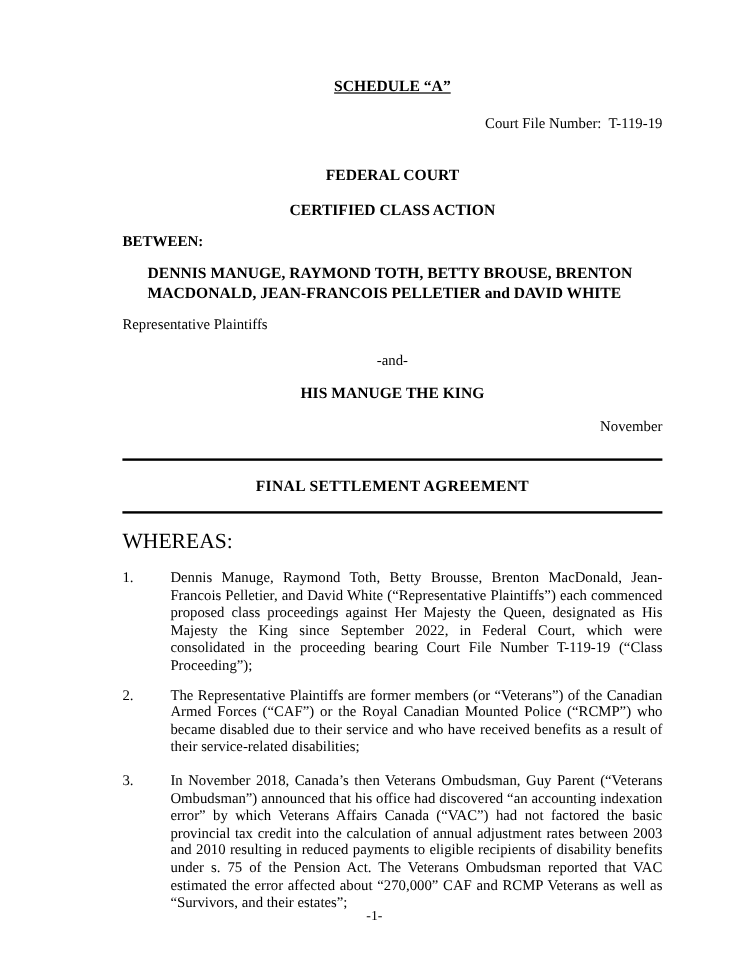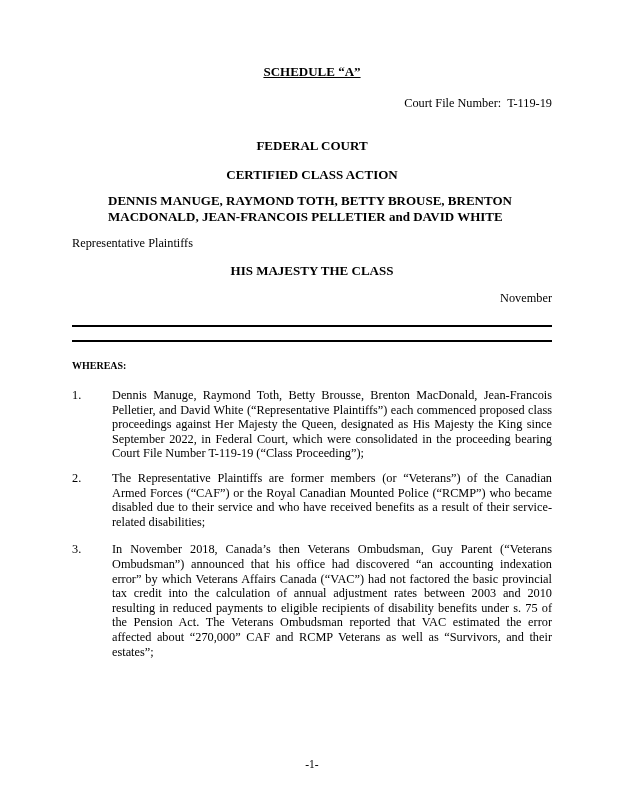--- a/index.html
+++ b/index.html
@@ -9,21 +9,21 @@
     height: 808px;
     position: relative;
     overflow: hidden;
     font-family: "Liberation Serif", "DejaVu Serif", serif;
     color: #000000;
     -webkit-font-smoothing: antialiased;
   }
   .page {
     position: absolute;
     inset: 0;
-    padding: 64px 72px 0 72px;
+    padding: 64px 72px 0 102px;
     background: #ffffff;
   }
 
   .schedule-title {
     font-size: 13px;
     line-height: 16px;
     font-weight: bold;
     text-align: center;
     text-decoration: underline;
   }
@@ -97,23 +97,23 @@
     margin-top: 13px;
     font-size: 13px;
     line-height: 16px;
     font-weight: bold;
     text-align: center;
     letter-spacing: 0.3px;
   }
   .rule-bottom { margin-top: 13px; }
   .whereas-label {
     margin-top: 16px;
-    font-size: 10px;
+    font-size: 18px;
     line-height: 15px;
-    font-weight: bold;
+    font-weight: normal;
   }
   .recital {
     display: flex;
     font-size: 12.3px;
     line-height: 14.6px;
   }
   .recital-1 { margin-top: 15px; }
   .recital-2 { margin-top: 10px; }
   .recital-3 { margin-top: 13px; }
   .recital-number {
@@ -141,32 +141,35 @@
 <div class="page">
 
   <div class="schedule-title">SCHEDULE “A”</div>
 
   <div class="court-file">Court File Number:&nbsp; T-119-19</div>
 
   <div class="court-name">FEDERAL COURT</div>
 
   <div class="proceeding-type">CERTIFIED CLASS ACTION</div>
 
+  <div class="between-label">BETWEEN:</div>
 
   <div class="plaintiffs-names">DENNIS MANUGE, RAYMOND TOTH, BETTY BROUSE, BRENTON MACDONALD, JEAN-FRANCOIS PELLETIER and DAVID WHITE</div>
 
   <div class="plaintiffs-role">Representative Plaintiffs</div>
 
+  <div class="and-separator">-and-</div>
 
-  <div class="defendant-name">HIS MAJESTY THE CLASS</div>
+  <div class="defendant-name">HIS MANUGE THE KING</div>
 
   <div class="defendant-role">November</div>
 
   <div class="rule"></div>
 
+  <div class="agreement-title">FINAL SETTLEMENT AGREEMENT</div>
 
   <div class="rule rule-bottom"></div>
 
   <div class="whereas-label">WHEREAS:</div>
 
   <div class="recital recital-1">
     <div class="recital-number">1.</div>
     <div class="recital-text">Dennis Manuge, Raymond Toth, Betty Brousse, Brenton MacDonald, Jean-Francois Pelletier, and David White (“Representative Plaintiffs”) each commenced proposed class proceedings against Her Majesty the Queen, designated as His Majesty the King since September 2022, in Federal Court, which were consolidated in the proceeding bearing Court File Number T-119-19 (“Class Proceeding”);</div>
   </div>
 

